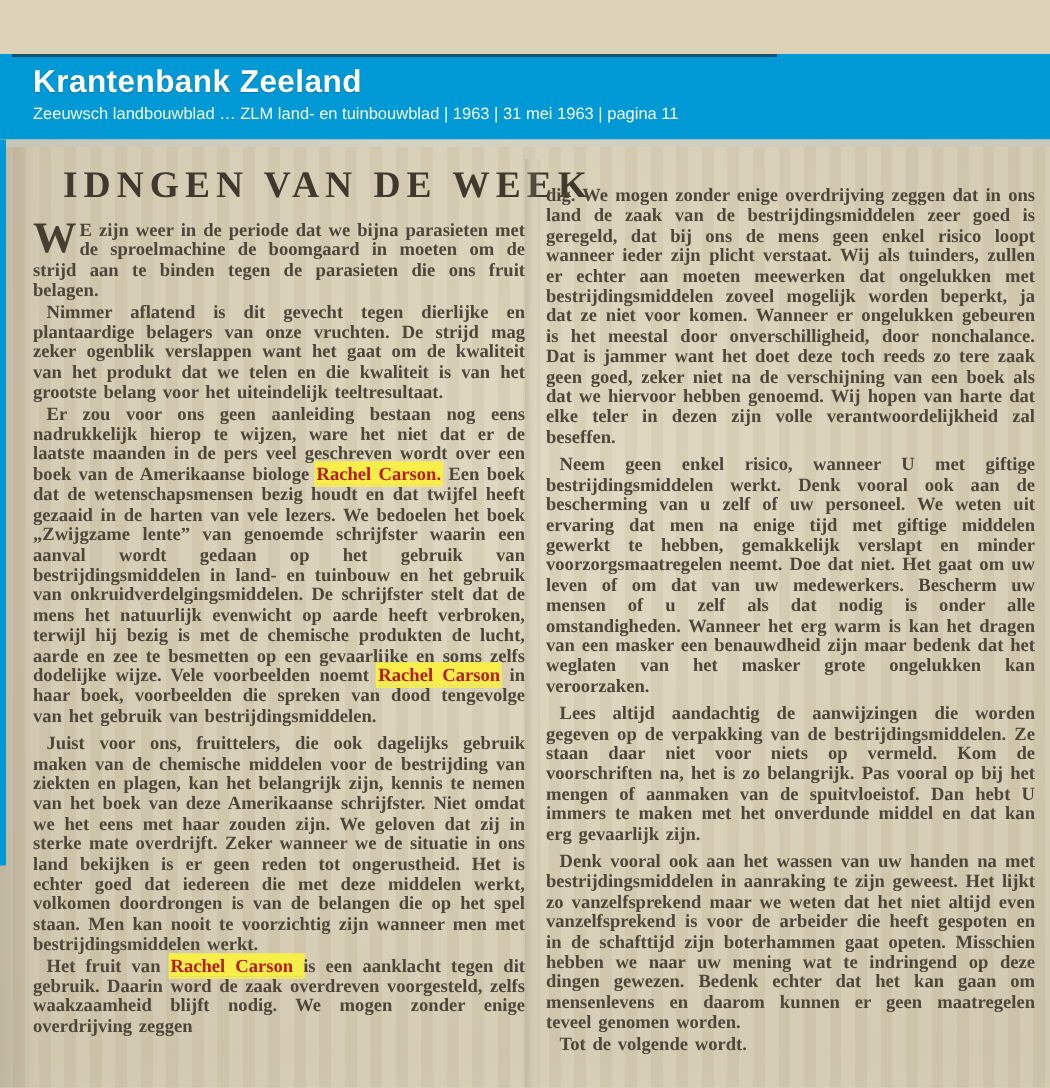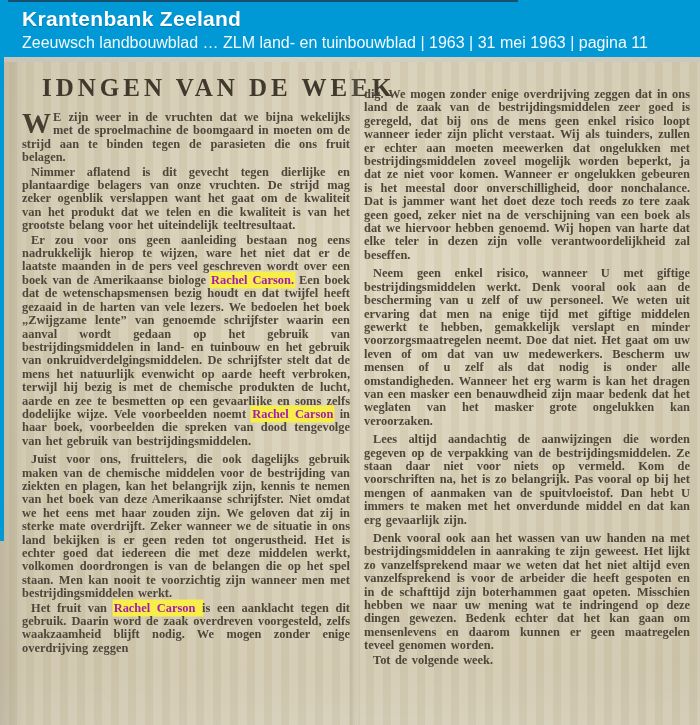--- a/index.html
+++ b/index.html
@@ -1,21 +1,21 @@
 <!DOCTYPE html>
 <html><head>
 <meta charset="utf-8">
 <style>
   html,body{margin:0;padding:0;}
   body{
     width:700px;height:725px;overflow:hidden;
     background:#dbd2b8;
     font-family:"Liberation Sans", sans-serif;
   }
-  .page{position:relative;width:700px;height:541px;}
+  .page{position:relative;width:700px;height:541px;margin-top:36px;}
 
   
   .top-strip{
     height:2px;
     background:linear-gradient(to right,#0099d6 0 8px,#17506e 8px 74%,#0099d6 74%);
   }
 
   
   .header{
     background:#0099d6;
@@ -26,21 +26,21 @@
   .header h1{
     margin:0;
     font-size:21px;
     font-weight:bold;
     color:#ffffff;
     letter-spacing:0.3px;
     text-shadow:0 1px 1px rgba(0,60,90,0.35);
   }
   .header .subtitle{
     margin-top:3px;
-    font-size:16px;
+    font-size:11px;
     color:#f2fafd;
   }
 
   
   .scan-top-edge{
     height:5px;
     background:linear-gradient(to right,#c6c5b8,#d3d2c3 40%,#c9c8ba);
   }
 
   
@@ -95,53 +95,53 @@
   .dropcap{
     float:left;
     font-size:29px;
     line-height:25px;
     margin:0 2px 0 0;
     color:#463e30;
   }
   .hl{
     background:#f7ee4a;
     box-shadow:0 0 0 1.5px #f7ee4a;
-    color:#a21caf;
+    color:#b91c1c;
   }
 </style>
 </head>
 <body>
 
 <div class="page">
   <div class="top-strip"></div>
 
   <header class="header">
     <h1>Krantenbank Zeeland</h1>
     <div class="subtitle">Zeeuwsch landbouwblad … ZLM land- en tuinbouwblad | 1963 | 31 mei 1963 | pagina 11</div>
   </header>
 
   <div class="scan-top-edge"></div>
 
   <div class="scan">
     <div class="col col-left">
       <h2 class="headline">IDNGEN VAN DE WEEK</h2>
       <div class="paras">
-          <p class="para nodent"><span class="dropcap">W</span><span>E zijn weer in de vruchten dat we bijna wekelijks met de sproelmachine de boomgaard in moeten om de strijd aan te binden tegen de parasieten die ons fruit belagen.</span></p>
+          <p class="para nodent"><span class="dropcap">W</span><span>E zijn weer in de periode dat we bijna parasieten met de sproelmachine de boomgaard in moeten om de strijd aan te binden tegen de parasieten die ons fruit belagen.</span></p>
           <p class="para"><span>Nimmer aflatend is dit gevecht tegen dierlijke en plantaardige belagers van onze vruchten. De strijd mag zeker ogenblik verslappen want het gaat om de kwaliteit van het produkt dat we telen en die kwaliteit is van het grootste belang voor het uiteindelijk teeltresultaat.</span></p>
           <p class="para"><span>Er zou voor ons geen aanleiding bestaan nog eens nadrukkelijk hierop te wijzen, ware het niet dat er de laatste maanden in de pers veel geschreven wordt over een boek van de Amerikaanse biologe </span><span class="hl">Rachel Carson.</span><span> Een boek dat de wetenschapsmensen bezig houdt en dat twijfel heeft gezaaid in de harten van vele lezers. We bedoelen het boek „Zwijgzame lente” van genoemde schrijfster waarin een aanval wordt gedaan op het gebruik van bestrijdingsmiddelen in land- en tuinbouw en het gebruik van onkruidverdelgingsmiddelen. De schrijfster stelt dat de mens het natuurlijk evenwicht op aarde heeft verbroken, terwijl hij bezig is met de chemische produkten de lucht, aarde en zee te besmetten op een gevaarlijke en soms zelfs dodelijke wijze. Vele voorbeelden noemt </span><span class="hl">Rachel Carson</span><span> in haar boek, voorbeelden die spreken van dood tengevolge van het gebruik van bestrijdingsmiddelen.</span></p>
           <p class="para gap"><span>Juist voor ons, fruittelers, die ook dagelijks gebruik maken van de chemische middelen voor de bestrijding van ziekten en plagen, kan het belangrijk zijn, kennis te nemen van het boek van deze Amerikaanse schrijfster. Niet omdat we het eens met haar zouden zijn. We geloven dat zij in sterke mate overdrijft. Zeker wanneer we de situatie in ons land bekijken is er geen reden tot ongerustheid. Het is echter goed dat iedereen die met deze middelen werkt, volkomen doordrongen is van de belangen die op het spel staan. Men kan nooit te voorzichtig zijn wanneer men met bestrijdingsmiddelen werkt.</span></p>
           <p class="para"><span>Het fruit van </span><span class="hl">Rachel Carson </span><span>is een aanklacht tegen dit gebruik. Daarin word de zaak overdreven voorgesteld, zelfs waakzaamheid blijft nodig. We mogen zonder enige overdrijving zeggen</span></p>
         </div>
     </div>
     <div class="gutter"></div>
     <div class="col col-right">
       <div class="paras">
           <p class="para nodent"><span>dig. We mogen zonder enige overdrijving zeggen dat in ons land de zaak van de bestrijdingsmiddelen zeer goed is geregeld, dat bij ons de mens geen enkel risico loopt wanneer ieder zijn plicht verstaat. Wij als tuinders, zullen er echter aan moeten meewerken dat ongelukken met bestrijdingsmiddelen zoveel mogelijk worden beperkt, ja dat ze niet voor komen. Wanneer er ongelukken gebeuren is het meestal door onverschilligheid, door nonchalance. Dat is jammer want het doet deze toch reeds zo tere zaak geen goed, zeker niet na de verschijning van een boek als dat we hiervoor hebben genoemd. Wij hopen van harte dat elke teler in dezen zijn volle verantwoordelijkheid zal beseffen.</span></p>
           <p class="para gap"><span>Neem geen enkel risico, wanneer U met giftige bestrijdingsmiddelen werkt. Denk vooral ook aan de bescherming van u zelf of uw personeel. We weten uit ervaring dat men na enige tijd met giftige middelen gewerkt te hebben, gemakkelijk verslapt en minder voorzorgsmaatregelen neemt. Doe dat niet. Het gaat om uw leven of om dat van uw medewerkers. Bescherm uw mensen of u zelf als dat nodig is onder alle omstandigheden. Wanneer het erg warm is kan het dragen van een masker een benauwdheid zijn maar bedenk dat het weglaten van het masker grote ongelukken kan veroorzaken.</span></p>
           <p class="para gap"><span>Lees altijd aandachtig de aanwijzingen die worden gegeven op de verpakking van de bestrijdingsmiddelen. Ze staan daar niet voor niets op vermeld. Kom de voorschriften na, het is zo belangrijk. Pas vooral op bij het mengen of aanmaken van de spuitvloeistof. Dan hebt U immers te maken met het onverdunde middel en dat kan erg gevaarlijk zijn.</span></p>
           <p class="para gap"><span>Denk vooral ook aan het wassen van uw handen na met bestrijdingsmiddelen in aanraking te zijn geweest. Het lijkt zo vanzelfsprekend maar we weten dat het niet altijd even vanzelfsprekend is voor de arbeider die heeft gespoten en in de schafttijd zijn boterhammen gaat opeten. Misschien hebben we naar uw mening wat te indringend op deze dingen gewezen. Bedenk echter dat het kan gaan om mensenlevens en daarom kunnen er geen maatregelen teveel genomen worden.</span></p>
-          <p class="para"><span>Tot de volgende week.</span></p>
+          <p class="para"><span>Tot de volgende wordt.</span></p>
         </div>
     </div>
   </div>
 
   <div class="left-edge-strip"></div>
 </div>
 
 </body></html>

